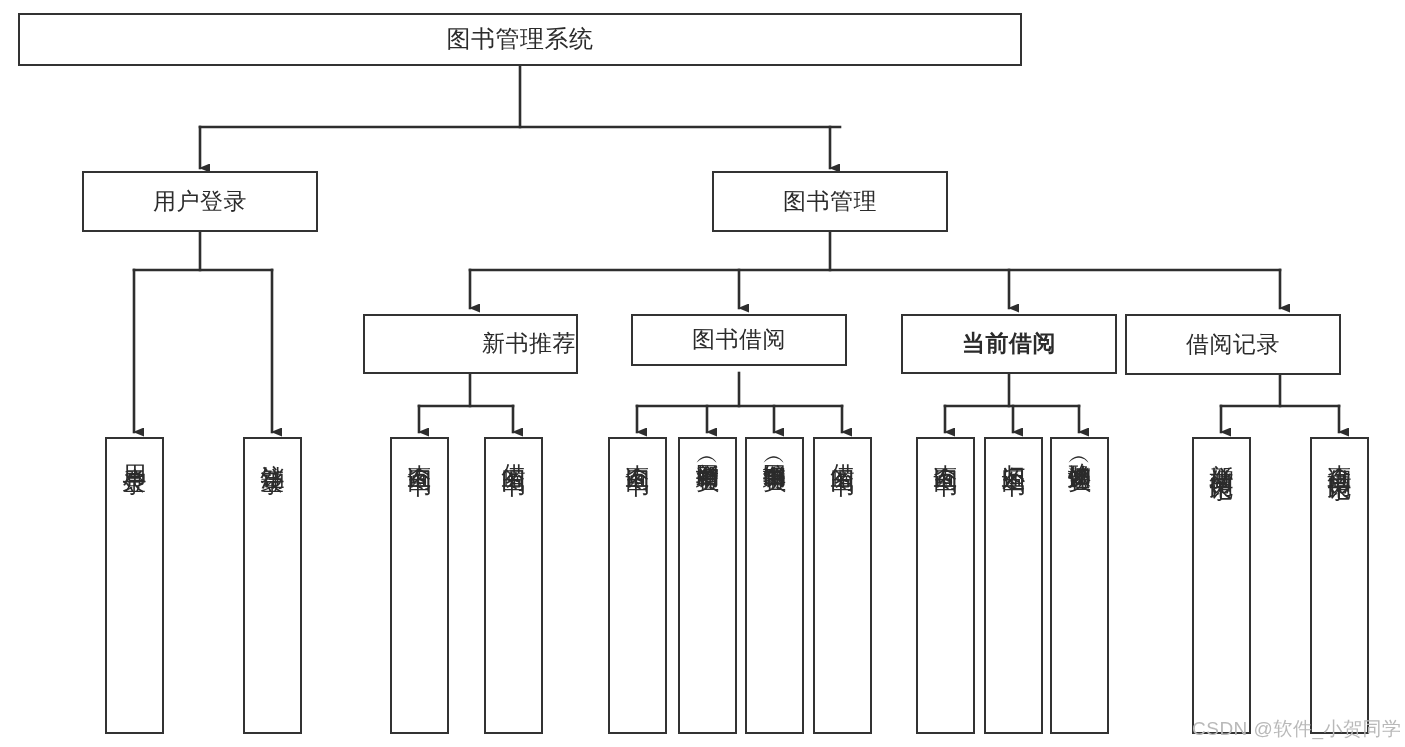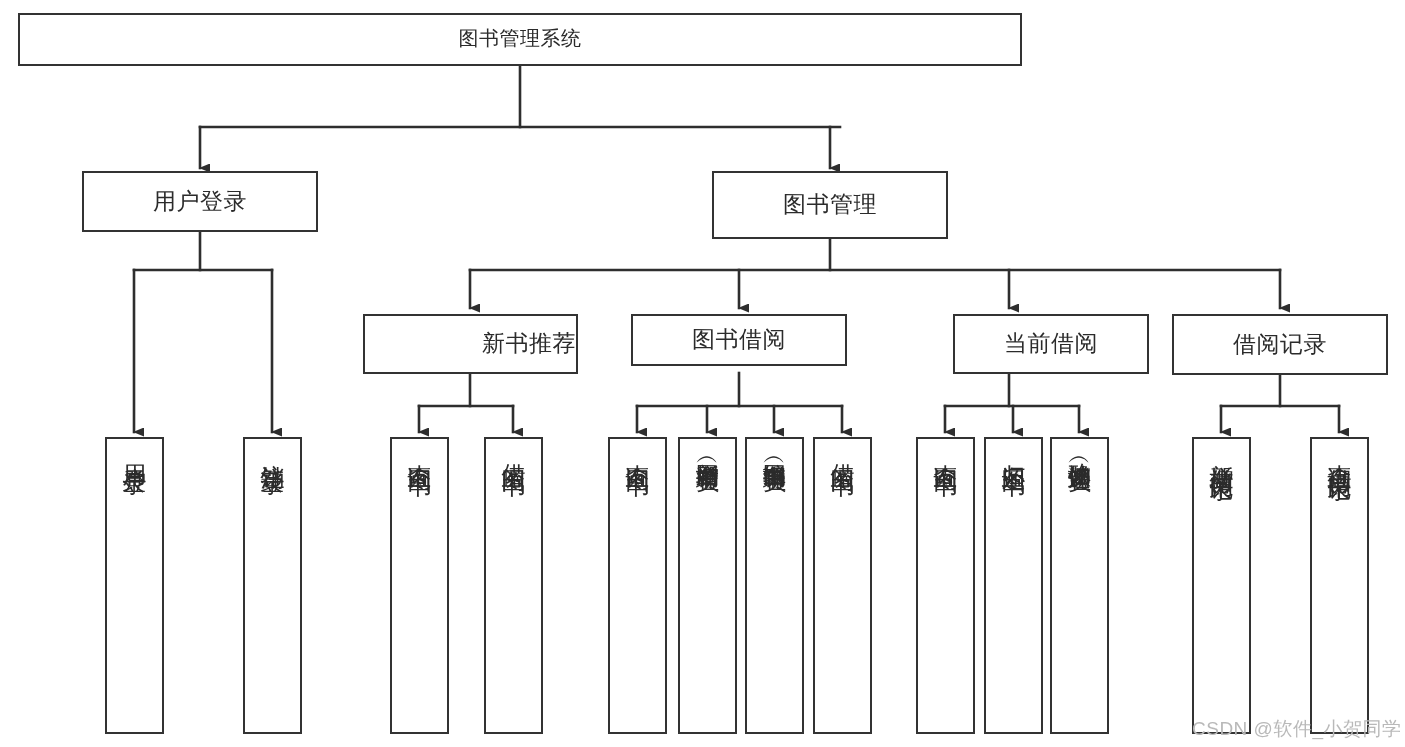--- a/index.html
+++ b/index.html
@@ -42,23 +42,22 @@
     font-family: "Liberation Sans", "DejaVu Sans", sans-serif;
     line-height: 1.18;
     white-space: nowrap;
     text-align: center;
   }
   .node-box.horizontal .node-label {
     font-size: 23px;
     letter-spacing: 0.5px;
   }
   .node-box.root .node-label {
-    font-size: 20px;
+    font-size: 24px;
     letter-spacing: 0.5px;
-    font-family: Liberation Mono, monospace;
   }
   .node-box.vertical {
     align-items: flex-start;
     justify-content: center;
     padding-top: 6px;
   }
   .node-box.vertical .node-label {
     font-size: 24px;
     writing-mode: vertical-rl;
     text-orientation: upright;
@@ -135,34 +134,34 @@
     </g>
   </svg>
 
   <div class="node-box root horizontal" style="left:18px; top:13px; width:1004px; height:53px;">
     <span class="node-label">图书管理系统</span>
   </div>
 
   <div class="node-box horizontal" style="left:82px; top:171px; width:236px; height:61px;">
     <span class="node-label">用户登录</span>
   </div>
-  <div class="node-box horizontal" style="left:712px; top:171px; width:236px; height:68px;">
+  <div class="node-box horizontal" style="left:712px; top:171px; width:236px; height:61px;">
     <span class="node-label">图书管理</span>
   </div>
 
   <div class="node-box horizontal" style="left:363px; top:314px; width:215px; height:60px;justify-content:flex-end;">
     <span class="node-label">新书推荐</span>
   </div>
   <div class="node-box horizontal" style="left:631px; top:314px; width:216px; height:52px;">
     <span class="node-label">图书借阅</span>
   </div>
-  <div class="node-box horizontal" style="left:953px; top:314px; width:196px; height:60px;">
+  <div class="node-box horizontal" style="left:901px; top:314px; width:216px; height:60px;font-weight:bold;">
     <span class="node-label">当前借阅</span>
   </div>
-  <div class="node-box horizontal" style="left:1172px; top:314px; width:216px; height:61px;">
+  <div class="node-box horizontal" style="left:1125px; top:314px; width:216px; height:61px;">
     <span class="node-label">借阅记录</span>
   </div>
 
   <div class="node-box vertical" style="left:105px; top:437px; width:59px; height:297px;">
     <span class="node-label">用户登录</span>
   </div>
   <div class="node-box vertical" style="left:243px; top:437px; width:59px; height:297px;">
     <span class="node-label">注销登录</span>
   </div>
 

